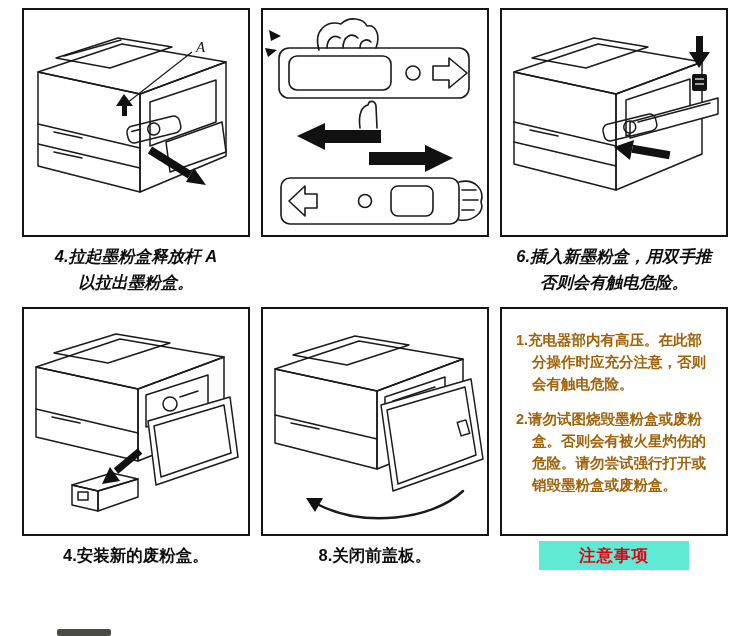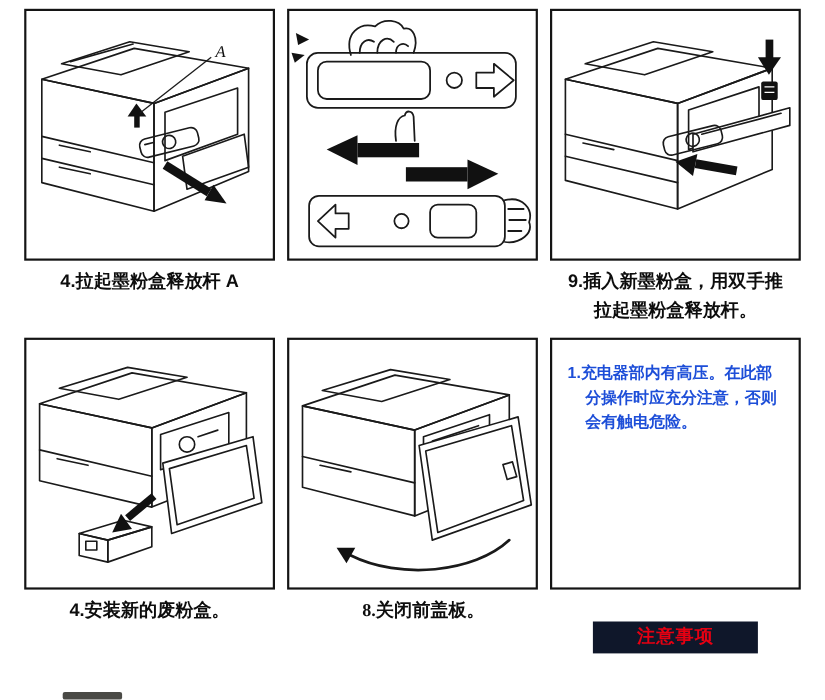--- a/index.html
+++ b/index.html
@@ -7,25 +7,25 @@
   .page{position:relative;width:750px;height:636px;}
   .panel{position:absolute;width:228px;height:229px;border:2px solid #141414;box-sizing:border-box;background:#fff;}
   .panel svg{width:100%;height:100%;display:block;}
   #panel-4{left:22px;top:8px;}
   #panel-5{left:261px;top:8px;}
   #panel-6{left:500px;top:8px;}
   #panel-7{left:22px;top:307px;}
   #panel-8{left:261px;top:307px;}
   #panel-notes{left:500px;top:307px;padding:20px 11px 0 14px;}
   .caption{position:absolute;width:228px;text-align:center;font-size:16.5px;font-weight:bold;line-height:26px;color:#0d0d0d;}
-  #caption-4,#caption-5,#caption-6{top:243px;}
+  #caption-4,#caption-5,#caption-6{top:243px;font-style:italic;}
   #caption-7,#caption-8{top:542px;}
   #caption-4{left:22px;}#caption-5{left:261px;}#caption-6{left:500px;}
-  #caption-7{left:22px;}#caption-8{left:271px;font-family:Liberation Serif, serif;}
-  .note-item{margin:0 0 13px 0;font-size:14.5px;line-height:22px;font-weight:600;padding-left:16px;text-indent:-16px;color:#1d4ed8;}
+  #caption-7{left:22px;}#caption-8{left:261px;}
+  .note-item{margin:0 0 13px 0;font-size:14.5px;line-height:22px;font-weight:600;padding-left:16px;text-indent:-16px;color:#a16207;}
   .badge-wrap{position:absolute;left:500px;top:541px;width:228px;text-align:center;}
   .notice-badge{display:inline-block;font-size:16.5px;font-weight:bold;line-height:25px;padding:2px 40px;letter-spacing:1px;}
   .crop-bottom{position:absolute;left:57px;top:629px;width:54px;height:7px;background:#4a4a46;border-radius:2px;}
 </style>
 </head>
 <body>
 
 <div class="page">
 
   <div class="panel" id="panel-4">
@@ -178,36 +178,38 @@
           <rect x="196" y="112" width="9" height="14" transform="rotate(-16 200 119)"></rect>
         </g>
         <path d="M 200,182 C 168,212 100,218 56,196" stroke-width="2.5"></path>
       </g>
       <polygon points="60,189 52,203 43,189" fill="#111" stroke="none"></polygon>
     </svg>
   </div>
 
   <div class="panel" id="panel-notes">
     <p class="note-item">1.充电器部内有高压。在此部分操作时应充分注意，否则会有触电危险。</p>
+    <p class="note-item">2.请勿试图烧毁墨粉盒或废粉盒。否则会有被火星灼伤的危险。请勿尝试强行打开或销毁墨粉盒或废粉盒。</p>
   </div>
 
   <div class="caption" id="caption-4">
     <div>4.拉起墨粉盒释放杆 A</div>
+    <div>以拉出墨粉盒。</div>
   </div>
   <div class="caption" id="caption-5">
   </div>
   <div class="caption" id="caption-6">
-    <div>9.插入新墨粉盒，用双手推</div>
-    <div>拉起墨粉盒释放杆。</div>
+    <div>6.插入新墨粉盒，用双手推</div>
+    <div>否则会有触电危险。</div>
   </div>
   <div class="caption" id="caption-7">
     <div>4.安装新的废粉盒。</div>
   </div>
   <div class="caption" id="caption-8">
     <div>8.关闭前盖板。</div>
   </div>
 
   <div class="badge-wrap">
-    <span class="notice-badge" style="background: #0f172a; color: rgb(230, 0, 18); margin-top: 24px;">注意事项</span>
+    <span class="notice-badge" style="background: #5eead4; color: rgb(230, 0, 18);">注意事项</span>
   </div>
 
   <div class="crop-bottom"></div>
 </div>
 
 </body></html>

